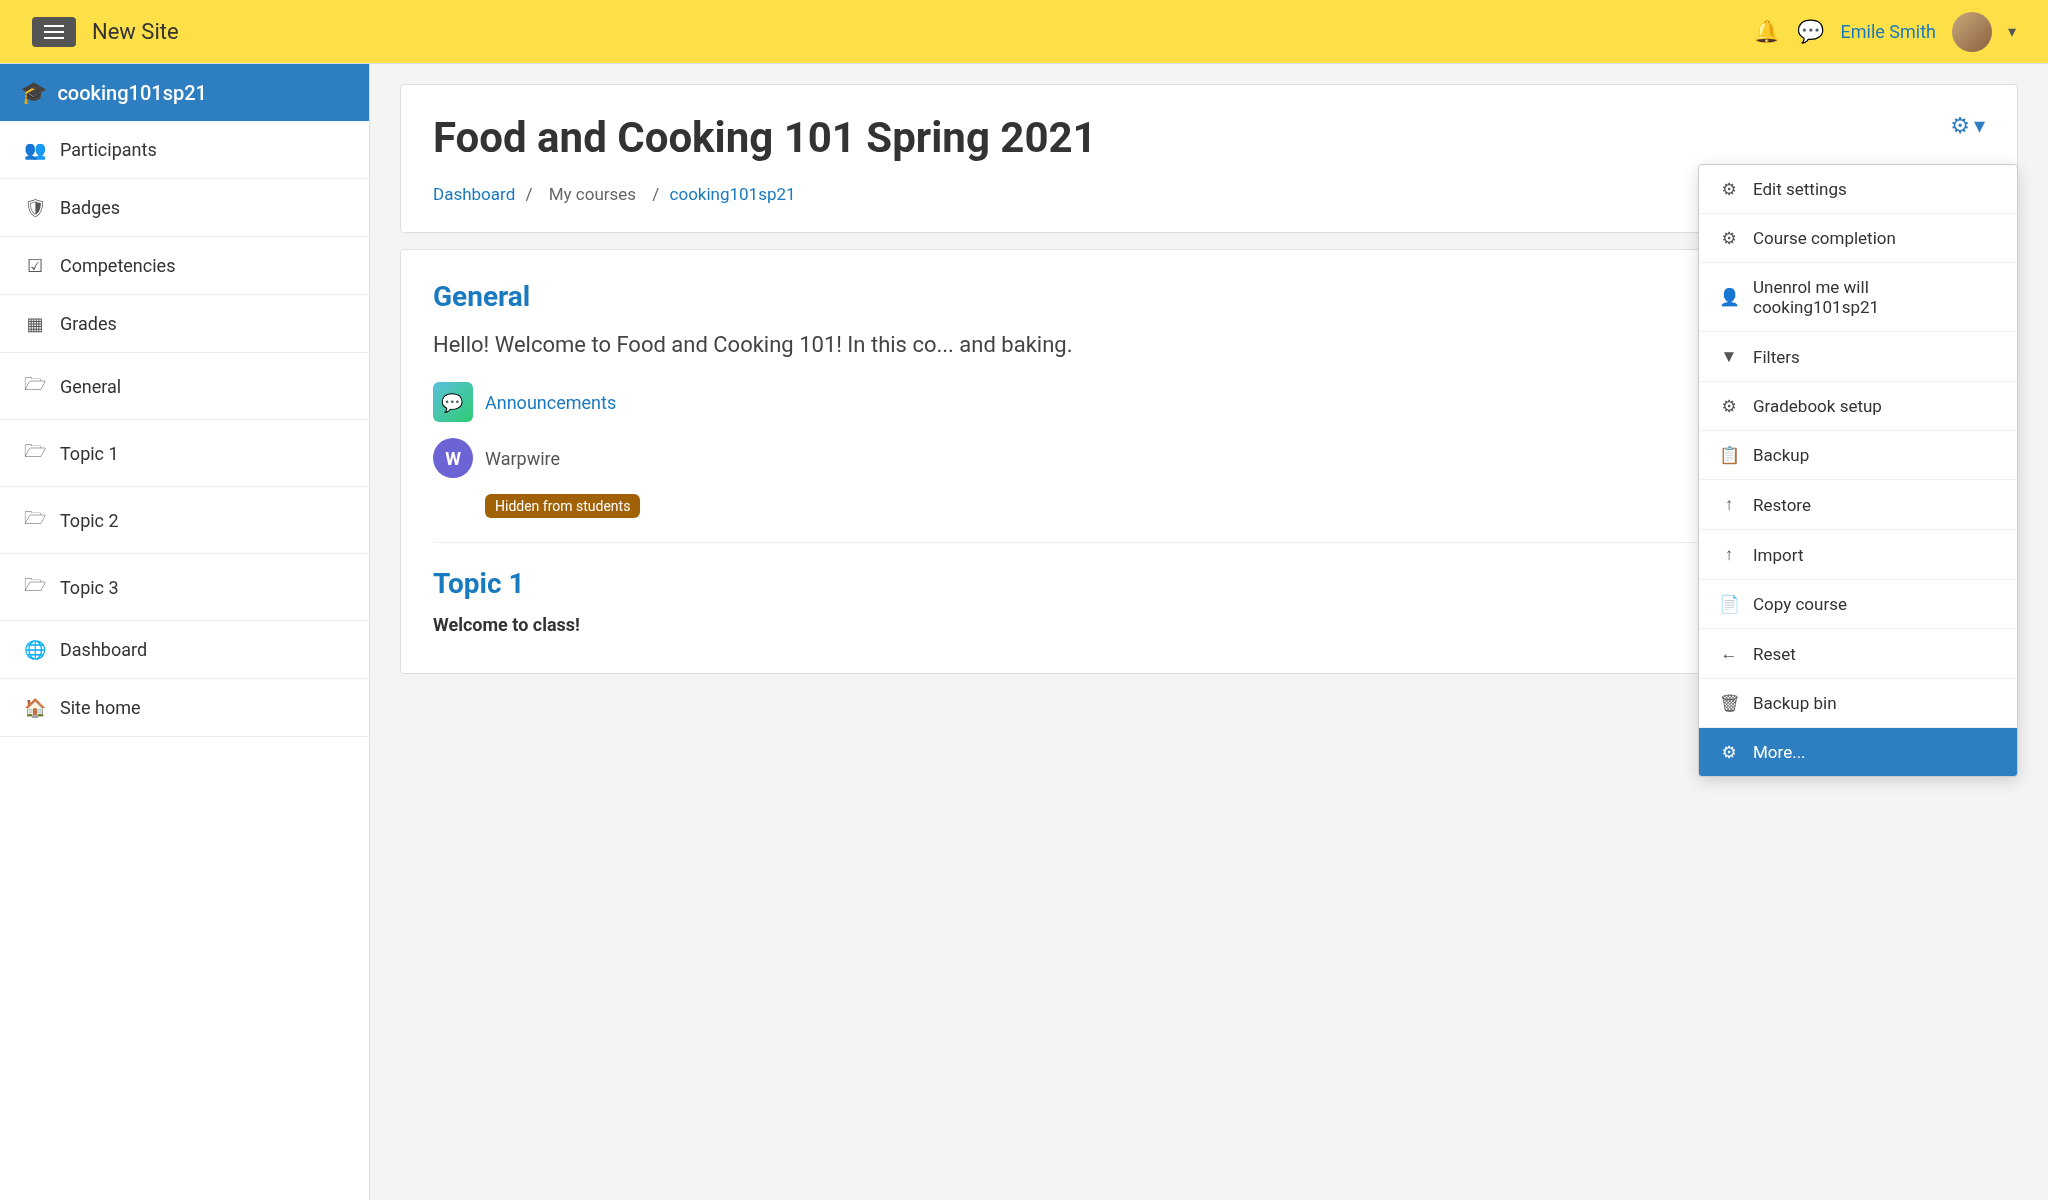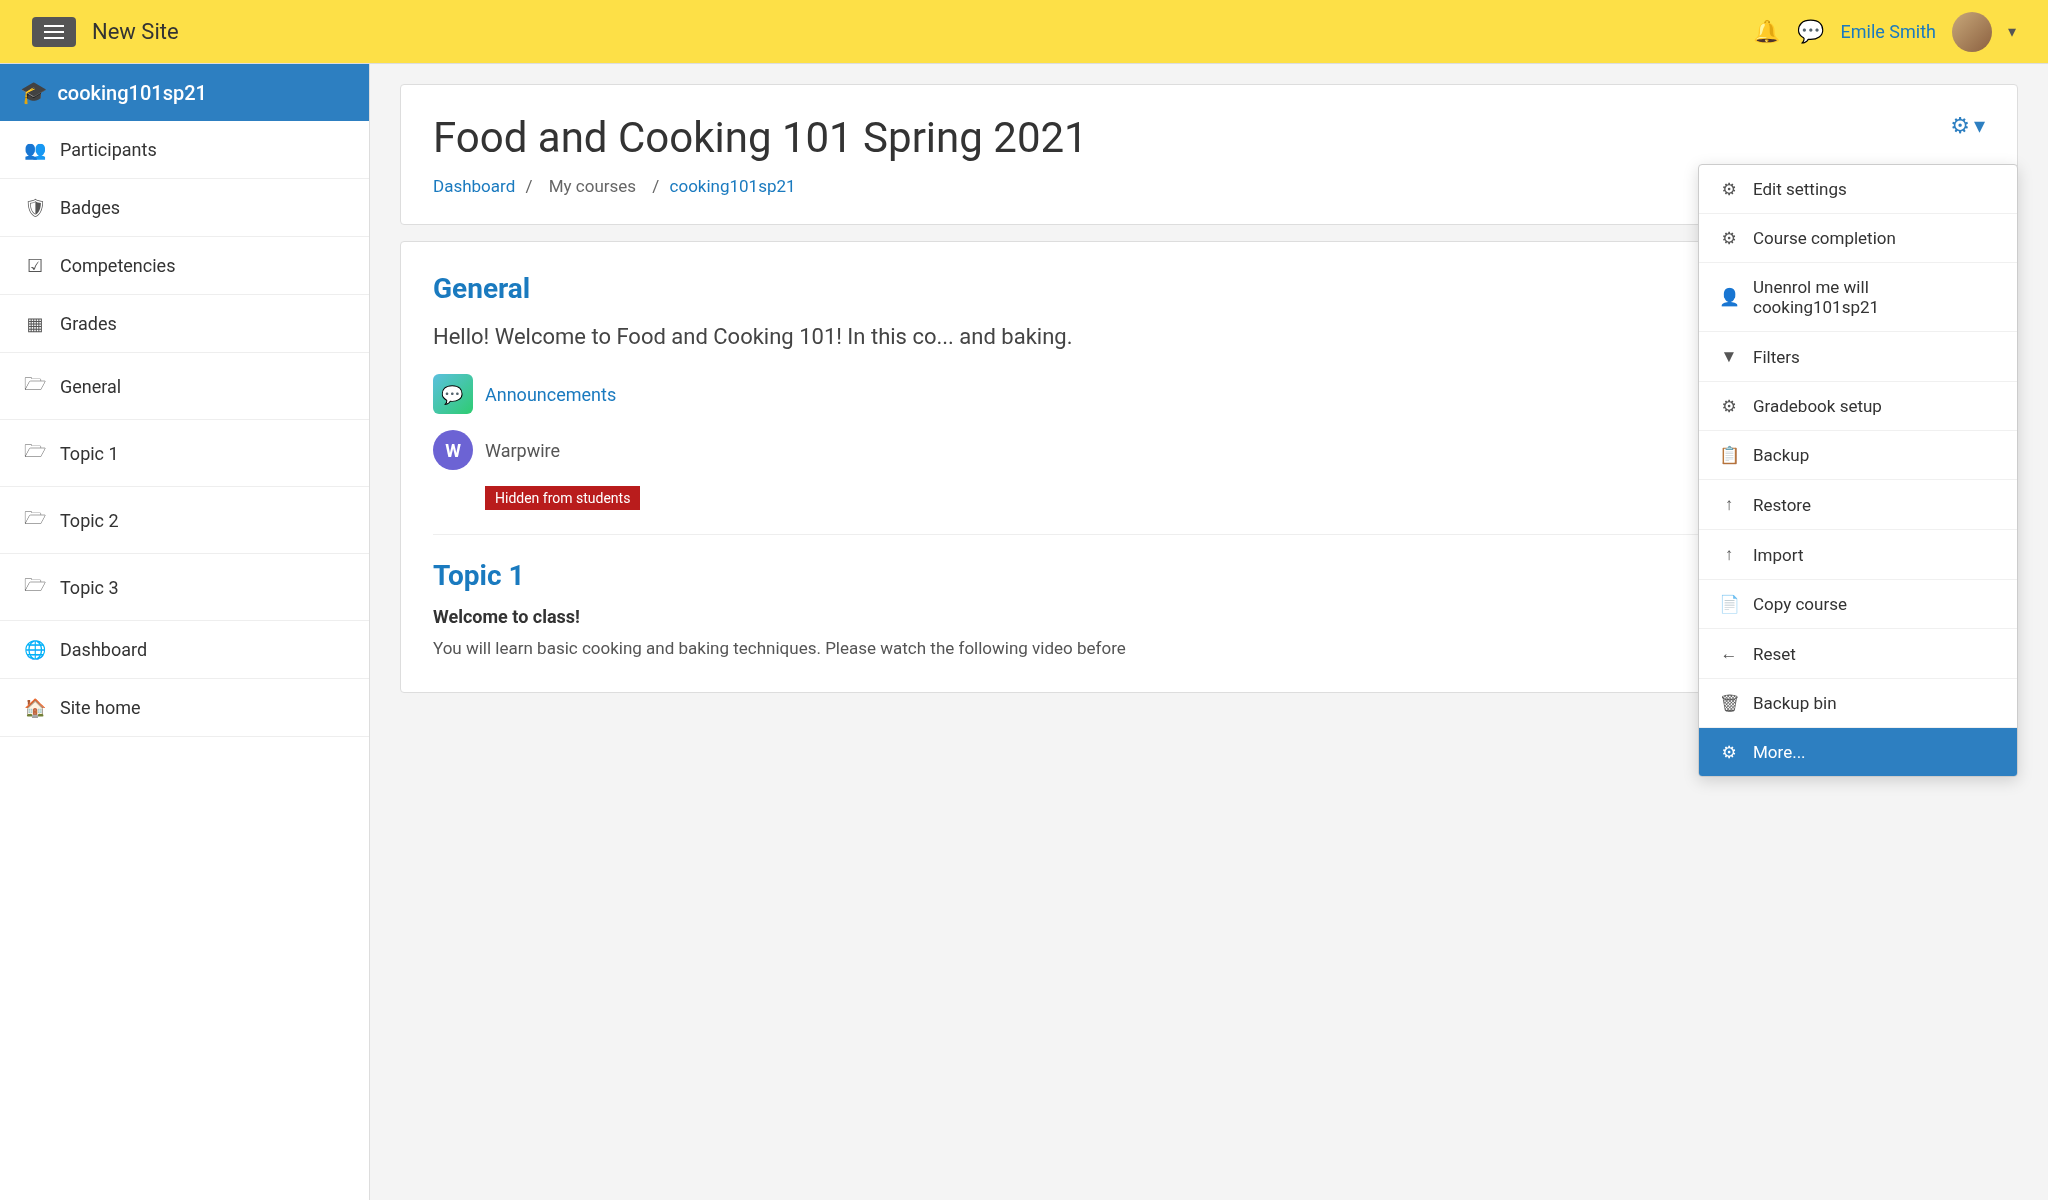--- a/index.html
+++ b/index.html
@@ -124,23 +124,23 @@
     .course-header-card {
       background: #fff;
       border: 1px solid #ddd;
       border-radius: 4px;
       padding: 28px 32px;
       margin-bottom: 16px;
       position: relative;
     }
     .course-title {
       font-size: 42px;
-      font-weight: 400;
+      font-weight: 700;
       color: #333;
-      margin-bottom: 14px;
+      margin-bottom: 22px;
       padding-right: 80px;
     }
     .breadcrumb {
       font-size: 17px;
       color: #666;
     }
     .breadcrumb a {
       color: #1a7abf;
       text-decoration: none;
     }
@@ -208,25 +208,25 @@
       background: #6c63d4;
       border-radius: 50%;
       display: flex;
       align-items: center;
       justify-content: center;
       color: white;
       font-size: 18px;
       font-weight: bold;
     }
     .hidden-badge {
-      background: #b91c1c;
+      background: #a16207;
       color: #fff;
       font-size: 14px;
       padding: 4px 10px;
-      border-radius: 0;
+      border-radius: 6px;
       display: inline-block;
       margin-left: 52px;
     }
     .topic-section {
       margin-top: 24px;
       padding-top: 24px;
       border-top: 1px solid #eee;
     }
     .topic-welcome {
       font-size: 18px;
@@ -377,21 +377,20 @@
         <span class="item-label">Warpwire</span>
       </div>
 
       <div style="margin-top: 10px;">
         <span class="hidden-badge">Hidden from students</span>
       </div>
 
       <div class="topic-section">
         <h2 class="section-title">Topic 1</h2>
         <p class="topic-welcome">Welcome to class!</p>
-        <p class="topic-desc">You will learn basic cooking and baking techniques. Please watch the following video before</p>
       </div>
     </div>
 
     <div class="dropdown-menu">
       <div class="dropdown-item">
         <span class="di-icon">⚙</span>
         <span class="di-label">Edit settings</span>
       </div>
       <div class="dropdown-item">
         <span class="di-icon">⚙</span>

